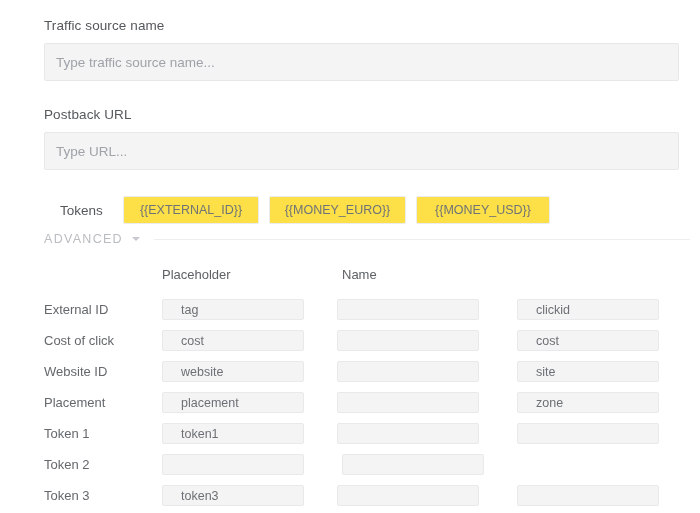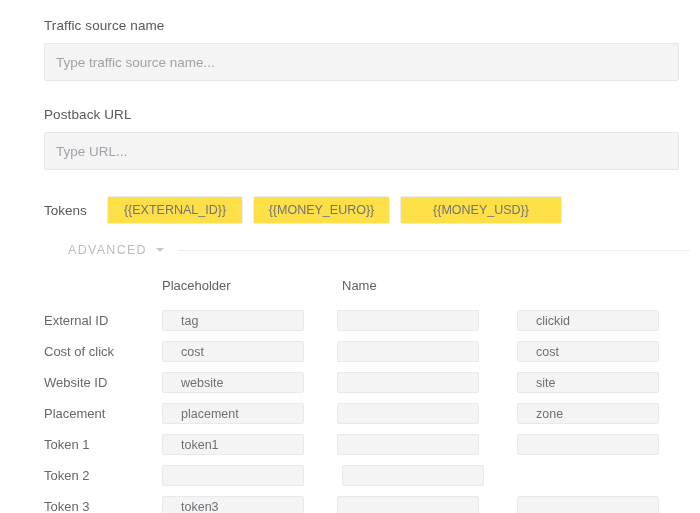--- a/index.html
+++ b/index.html
@@ -53,45 +53,46 @@
     align-items: center;
     padding-left: 44px;
     margin-top: 26px;
     height: 28px;
   }
   .tokens-label {
     font-size: 13.5px;
     color: #54585c;
     width: 63px;
     flex: 0 0 auto;
+    margin-left: 16px;
   }
   .token-btn {
     height: 28px;
     line-height: 26px;
     background: #fde047;
     border: 1px solid #ececee;
     border-radius: 2px;
     font-family: "Liberation Sans", sans-serif;
     font-size: 12.5px;
     color: #6f7377;
     text-align: center;
     padding: 0 10px;
     cursor: pointer;
     white-space: nowrap;
   }
   .token-btn.t0 { width: 136px; margin-left: 0px; }
   .token-btn.t1 { width: 137px; margin-left: 10px; }
-  .token-btn.t2 { width: 162px; margin-left: 10px; }
+  .token-btn.t2 { width: 134px; margin-left: 10px; }
 
   
   .advanced-row {
     display: flex;
     align-items: center;
-    padding-left: 68px;
-    margin-top: 17px;
+    padding-left: 44px;
+    margin-top: 6px;
     height: 18px;
   }
   .advanced-text {
     font-size: 12.5px;
     letter-spacing: 1.3px;
     color: #b9bcc0;
     cursor: pointer;
   }
   .chev {
     margin-left: 9px;

